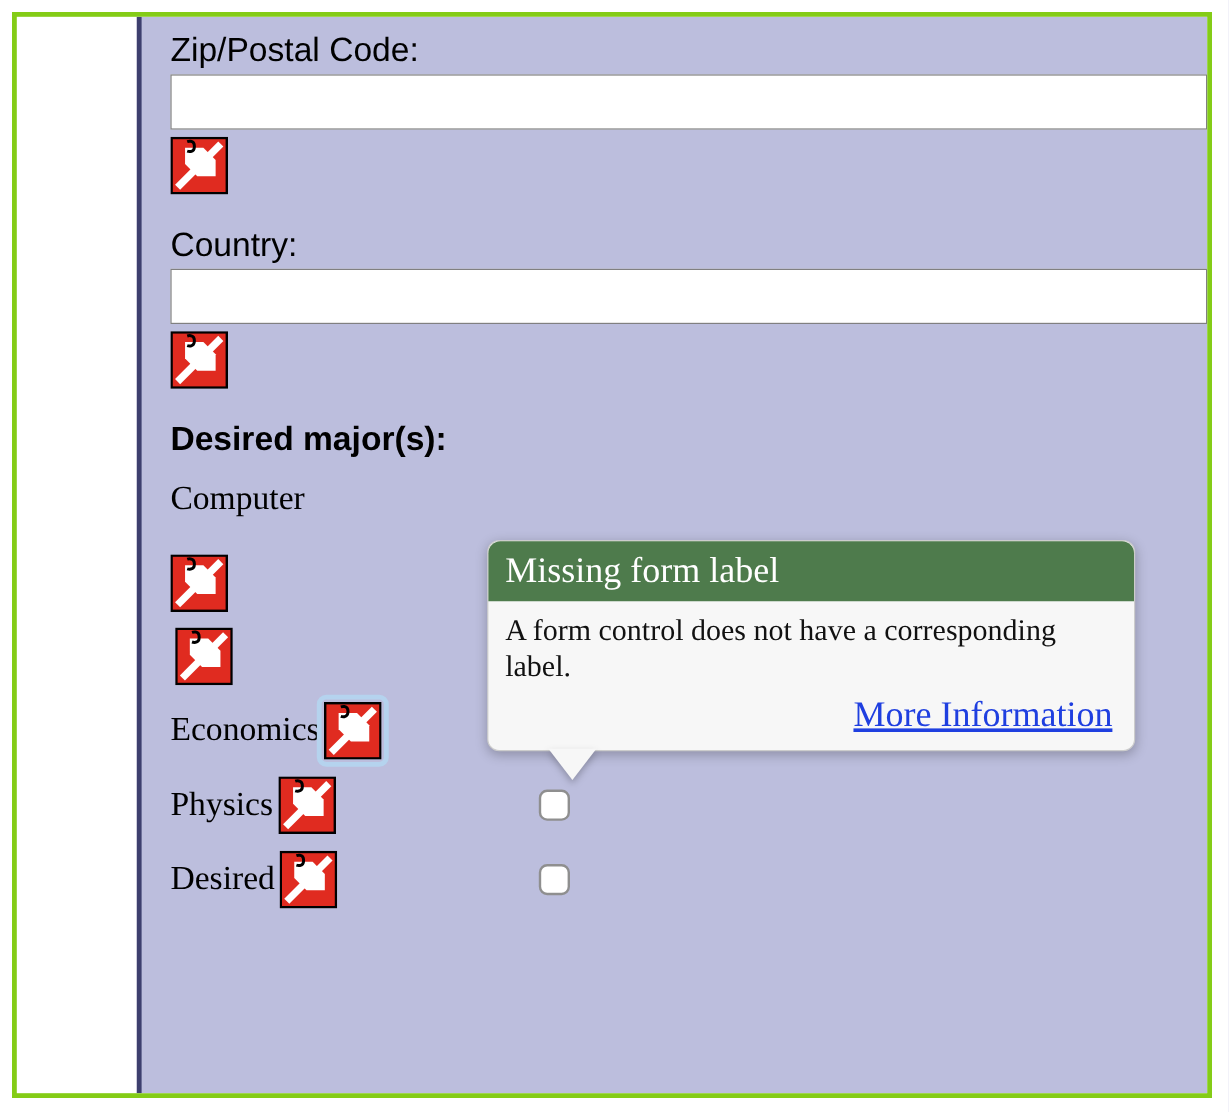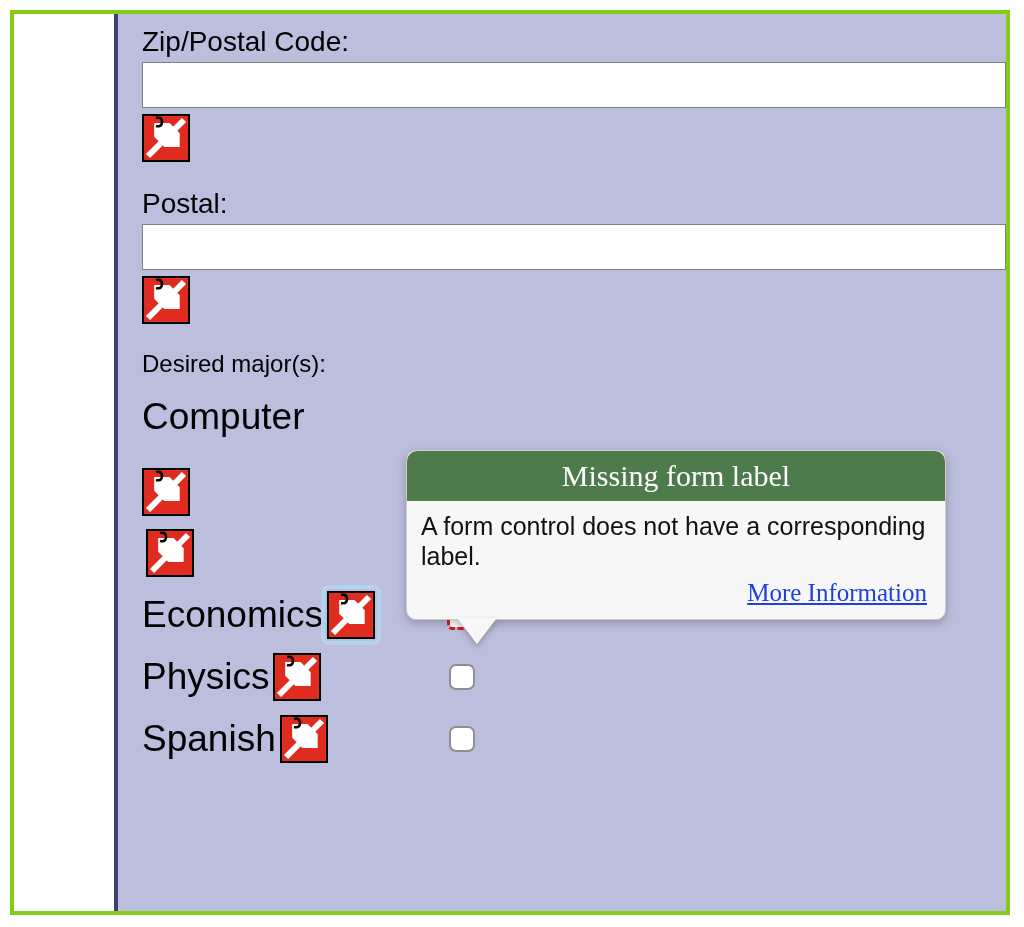--- a/index.html
+++ b/index.html
@@ -52,31 +52,32 @@
     display: inline-block;
     vertical-align: top;
     position: relative;
   }
   .tag-icon svg {
     display: block;
     width: 48px;
     height: 48px;
   }
   .section-heading {
-    font-size: 24px;
-    font-weight: normal;
+    font-size: 28px;
+    font-weight: bold;
     margin: 10px 0 18px 0;
   }
   .major-row {
     display: flex;
     align-items: center;
     height: 62px;
   }
   .major-label {
-    font-size: 37px;
+    font-size: 28px;
+    font-family: Liberation Serif, serif;
   }
   .major-icon-wrap {
     margin-left: 2px;
     display: inline-flex;
     padding: 2px;
   }
   .checkbox-col {
     margin-left: auto;
     margin-right: 530px;
     width: 28px;
@@ -123,34 +124,33 @@
     z-index: 10;
   }
   .tooltip-header {
     background: #4e7b4c;
     color: #ffffff;
     font-family: Georgia, "Times New Roman", serif;
     font-size: 30px;
     padding: 8px 14px;
     border-top-left-radius: 10px;
     border-top-right-radius: 10px;
-    text-align: center;
   }
   .tooltip-body {
     padding: 10px 14px 6px 14px;
-    font-family: Liberation Sans, sans-serif;
+    font-family: Liberation Serif, serif;
     font-size: 25px;
     color: #111111;
     line-height: 1.2;
   }
   .tooltip-footer {
     text-align: right;
     padding: 2px 18px 12px 6px;
     font-family: Georgia, "Times New Roman", serif;
-    font-size: 25px;
+    font-size: 30px;
   }
   .tooltip-footer a {
     color: #1f3fe0;
     text-decoration: underline;
     cursor: pointer;
   }
   .tooltip-pointer {
     position: absolute;
     left: 50px;
     bottom: -25px;
@@ -182,21 +182,21 @@
     <div class="field-label">Zip/Postal Code:</div>
     <input type="text" class="text-input" value="" style="">
     <div class="icon-row">
       <span class="tag-icon" title="Missing form label">
         <svg>
             <use href="#tag-err"></use>
           </svg>
       </span>
     </div>
 
-    <div class="field-label">Postal:</div>
+    <div class="field-label">Country:</div>
     <input type="text" class="text-input" value="" style="">
     <div class="icon-row">
       <span class="tag-icon" title="Missing form label">
         <svg>
             <use href="#tag-err"></use>
           </svg>
       </span>
     </div>
 
     <div class="section-heading">Desired major(s):</div>
@@ -242,21 +242,21 @@
             </svg>
           </span>
         </span>
       <span class="checkbox-col">
           <span class="checkbox"></span>
         </span>
     </div>
 
 
     <div class="major-row">
-      <span class="major-label">Spanish</span>
+      <span class="major-label">Desired</span>
       <span class="major-icon-wrap">
           <span class="tag-icon">
             <svg>
               <use href="#tag-err"></use>
             </svg>
           </span>
         </span>
       <span class="checkbox-col">
           <span class="checkbox"></span>
         </span>

